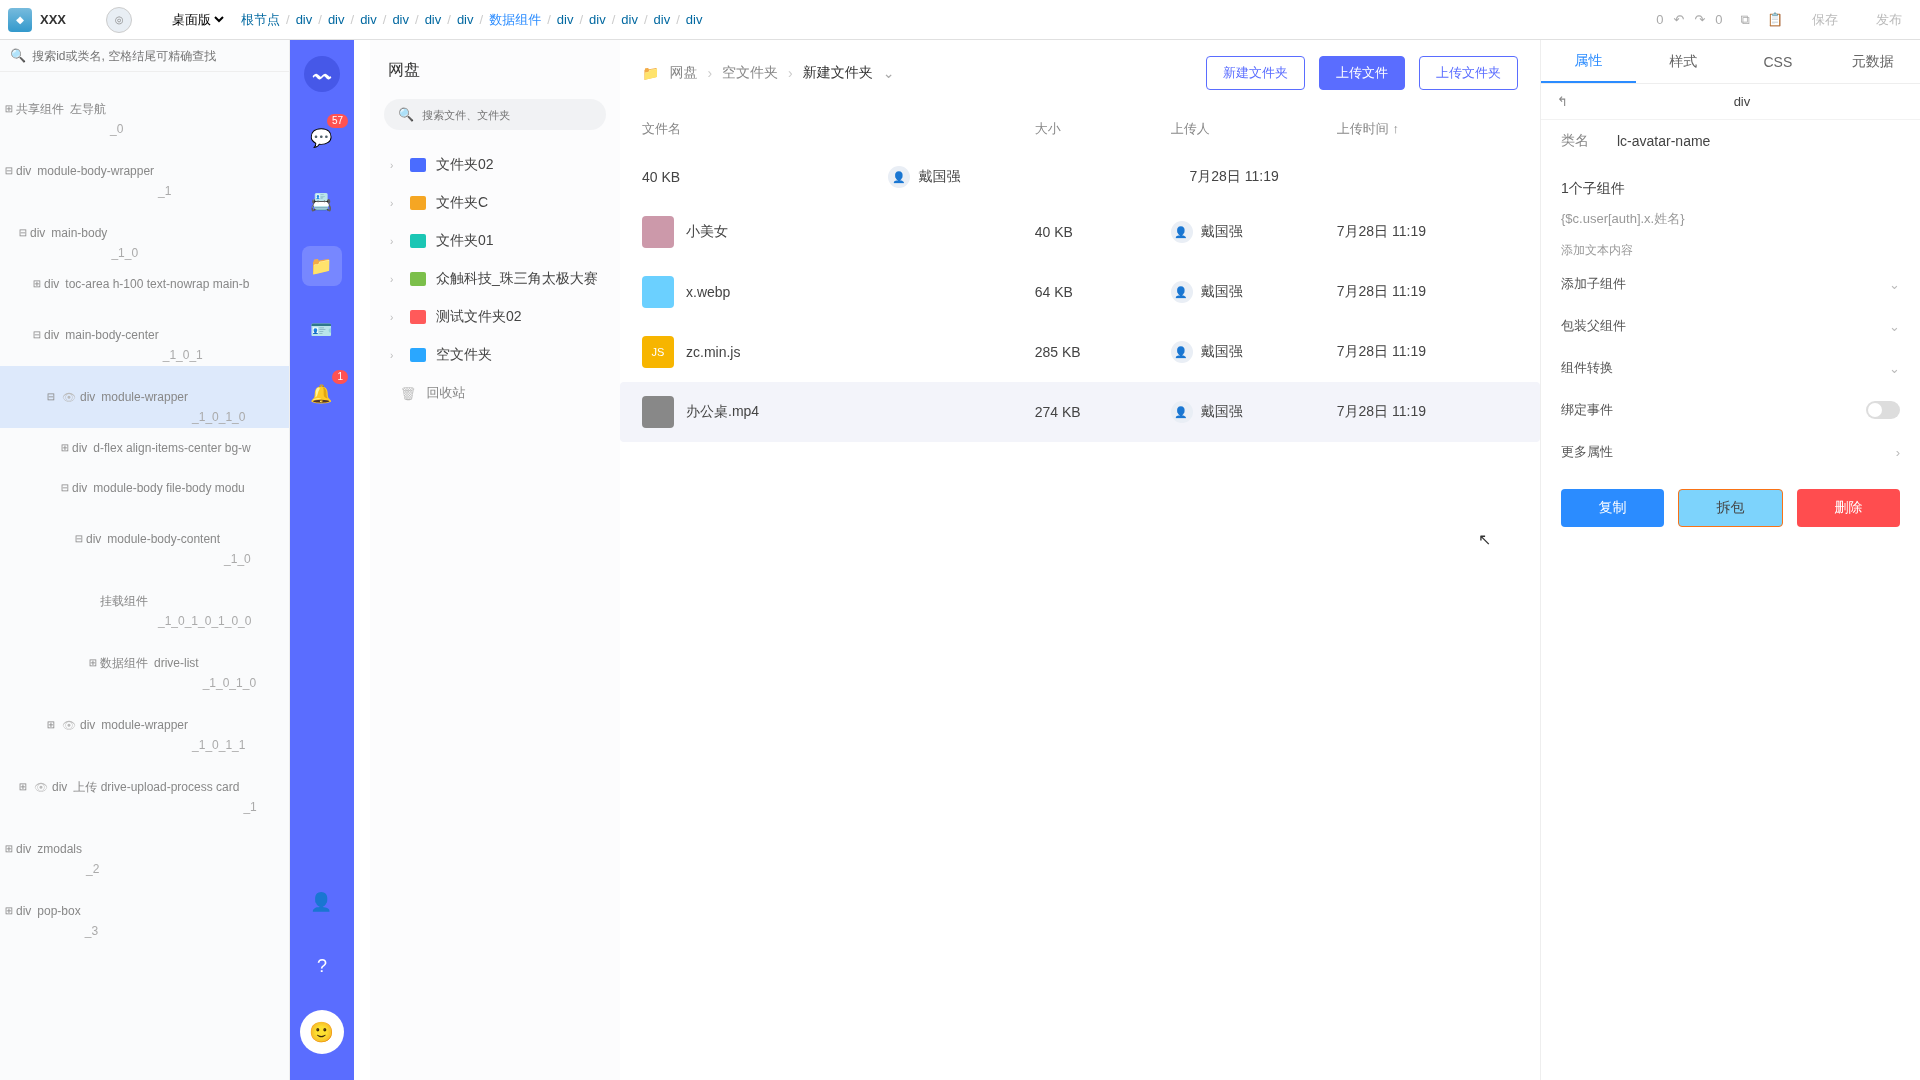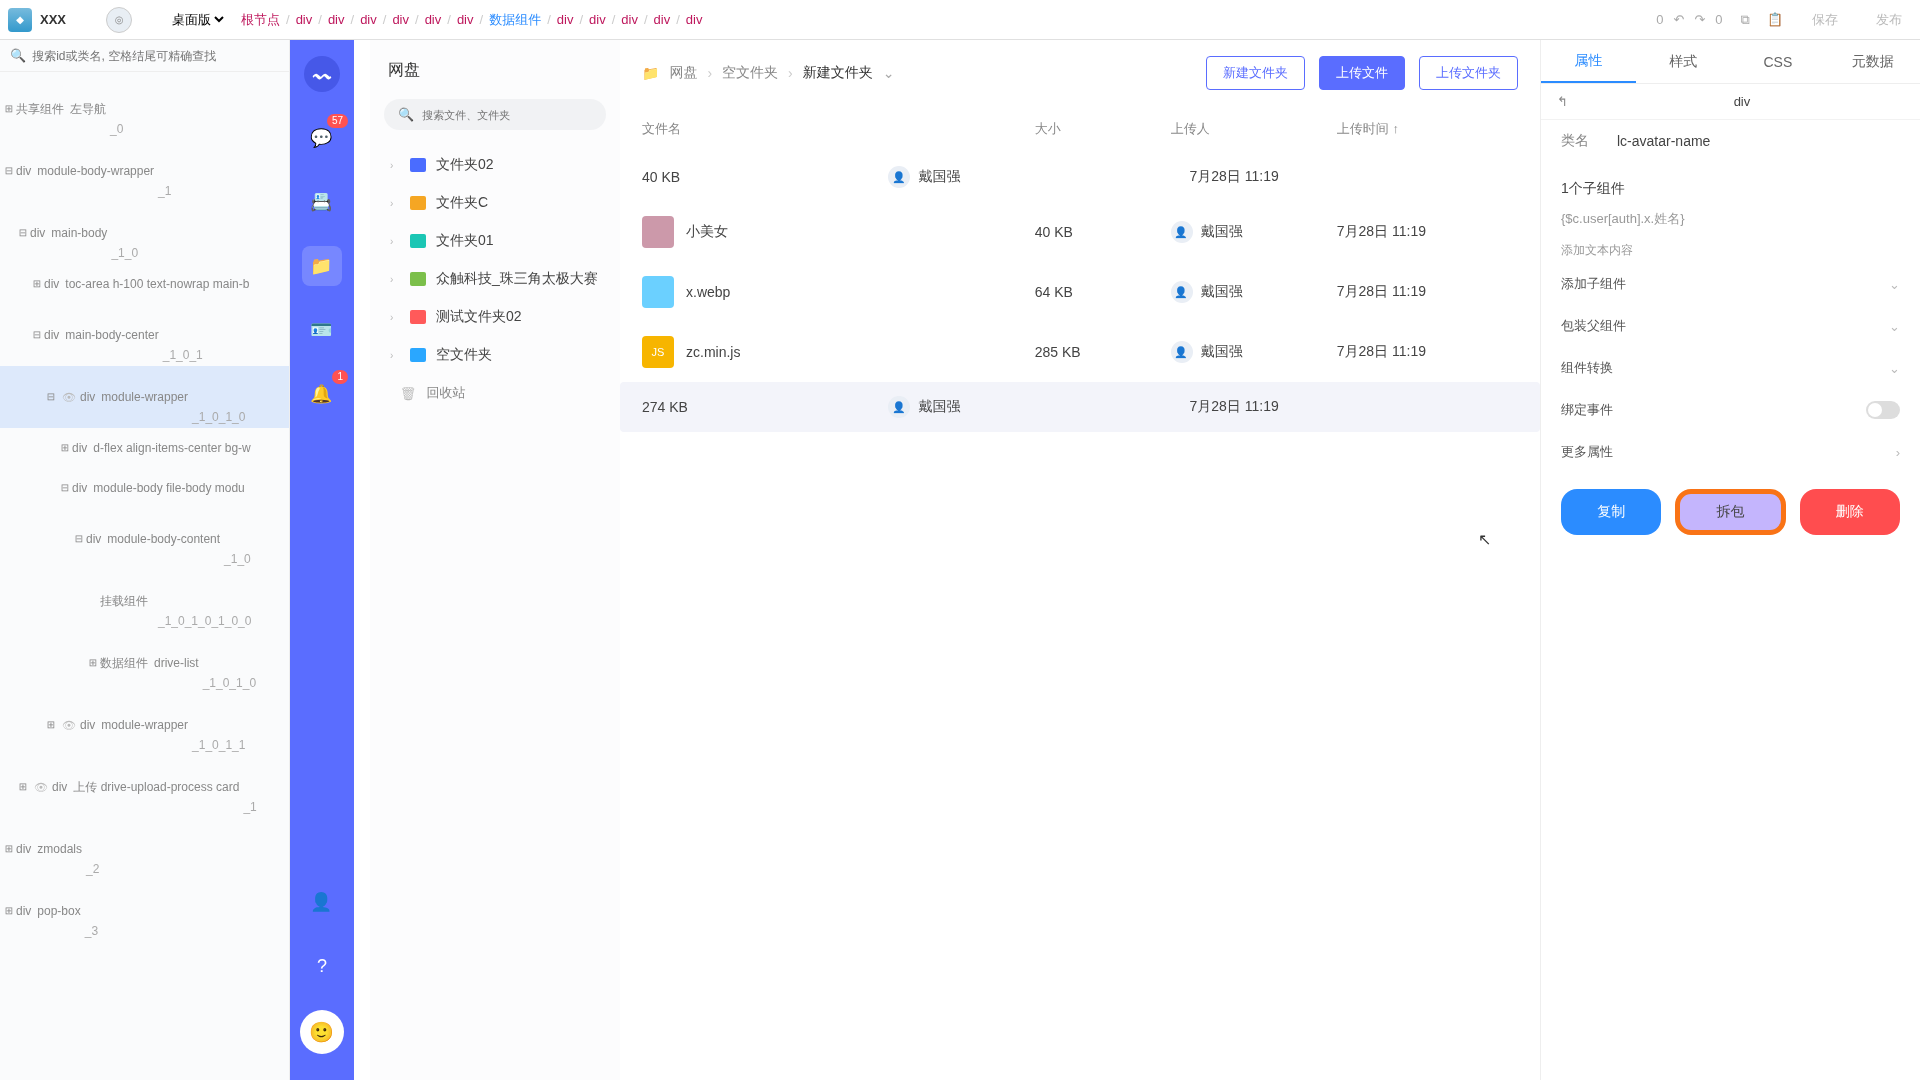--- a/index.html
+++ b/index.html
@@ -6,21 +6,21 @@
 body { width: 1920px; height: 1080px; overflow: hidden; background: #fff; font-size: 13px; color: #333; }
 
 
 .topbar { height: 40px; display: flex; align-items: center; border-bottom: 1px solid #e0e0e0; padding: 0 8px; }
 .topbar .app-icon { width: 24px; height: 24px; border-radius: 4px; background: linear-gradient(#7bd, #39c); display: flex; align-items: center; justify-content: center; color: #fff; font-size: 10px; }
 .topbar .app-name { margin-left: 8px; font-weight: bold; }
 .topbar .app-logo2 { margin-left: 40px; width: 26px; height: 26px; border-radius: 50%; background: #e8eef4; border: 1px solid #ccc; display: flex; align-items: center; justify-content: center; font-size: 10px; color: #888; }
 .topbar select { margin-left: 36px; font-size: 13px; border: none; background: transparent; }
 .topbar .breadcrumb { margin-left: 14px; color: #888; font-size: 13px; display: flex; align-items: center; flex: 1; }
 .topbar .breadcrumb .sep { margin: 0 6px; color: #ccc; }
-.topbar .breadcrumb .bc-item { color: #be185d; }
+.topbar .breadcrumb .bc-item { color: #0369a1; }
 .topbar .breadcrumb .bc-item.emph { color: #2b8cff; }
 .topbar .right { display: flex; align-items: center; gap: 18px; }
 .topbar .right .undo-group { display: flex; gap: 10px; color: #aaa; }
 .topbar .right .btn-text { color: #bbb; padding: 4px 10px; cursor: default; }
 
 
 .left-col { position: absolute; top: 40px; left: 0; width: 290px; bottom: 0; background: #fafbfc; border-right: 1px solid #eee; }
 .left-tabs { display: flex; height: 44px; align-items: center; justify-content: space-around; border-bottom: 1px solid #eee; font-size: 14px; }
 .left-tabs .tab { padding: 10px 8px; color: #666; cursor: pointer; }
 .left-tabs .tab.active { color: #2b8cff; border-bottom: 2px solid #2b8cff; }
@@ -85,23 +85,23 @@
 .inspect .sel-bar .selname { flex: 1; text-align: center; color: #444; }
 .inspect .section { padding: 12px 20px; font-size: 14px; color: #444; display: flex; align-items: center; }
 .inspect .section .lbl { color: #888; width: 56px; }
 .inspect .grayline { color: #999; padding: 0 20px 10px; font-size: 13px; }
 .inspect .tag-mini { color: #999; font-size: 12px; padding: 4px 20px; }
 .inspect .linkrow { padding: 12px 20px; display: flex; align-items: center; justify-content: space-between; color: #555; cursor: pointer; }
 .inspect .linkrow .chv { color: #bbb; }
 .inspect .switch { width: 34px; height: 18px; border-radius: 9px; background: #ddd; position: relative; }
 .inspect .switch::after { content: ''; position: absolute; width: 14px; height: 14px; background: #fff; border-radius: 50%; top: 2px; left: 2px; }
 .inspect .btn-row { display: flex; gap: 14px; padding: 16px 20px; }
-.inspect .btn-row button { flex: 1; padding: 9px 0; font-size: 14px; border-radius: 16px; cursor: pointer; }
+.inspect .btn-row button { flex: 1; padding: 9px 0; font-size: 14px; border-radius: 4px; cursor: pointer; }
 .btn-blue { background: #2b8cff; color: #fff; border: none; }
-.btn-plain { background: #c4b5fd; color: #444; border: 5px solid #f97316; }
+.btn-plain { background: #7dd3fc; color: #444; border: 1px solid #f97316; }
 .btn-red { background: #ff4d4f; color: #fff; border: none; }
 
 .cursor { position: absolute; left: 1478px; top: 530px; font-size: 16px; pointer-events: none; }
 </style>
 </head>
 <body>
 
 <div class="topbar">
   <div class="app-icon">◆</div>
   <div class="app-name">XXX</div>
@@ -370,20 +370,24 @@
             <span>zc.min.js</span>
           </div>
   <div class="col-size">285 KB</div>
   <div class="col-up uploader">
             <span class="uav">👤</span>
             <span>戴国强</span>
           </div>
   <div class="col-time">7月28日 11:19</div>
         </div>
         <div class="file-row hl">
+          <div class="col-name" style="display:flex;align-items:center">
+            <div class="thumb" style="background:#888"></div>
+            <span>办公桌.mp4</span>
+          </div>
   <div class="col-size">274 KB</div>
   <div class="col-up uploader">
             <span class="uav">👤</span>
             <span>戴国强</span>
           </div>
   <div class="col-time">7月28日 11:19</div>
         </div>
       </div>
   </div>
 </div>

